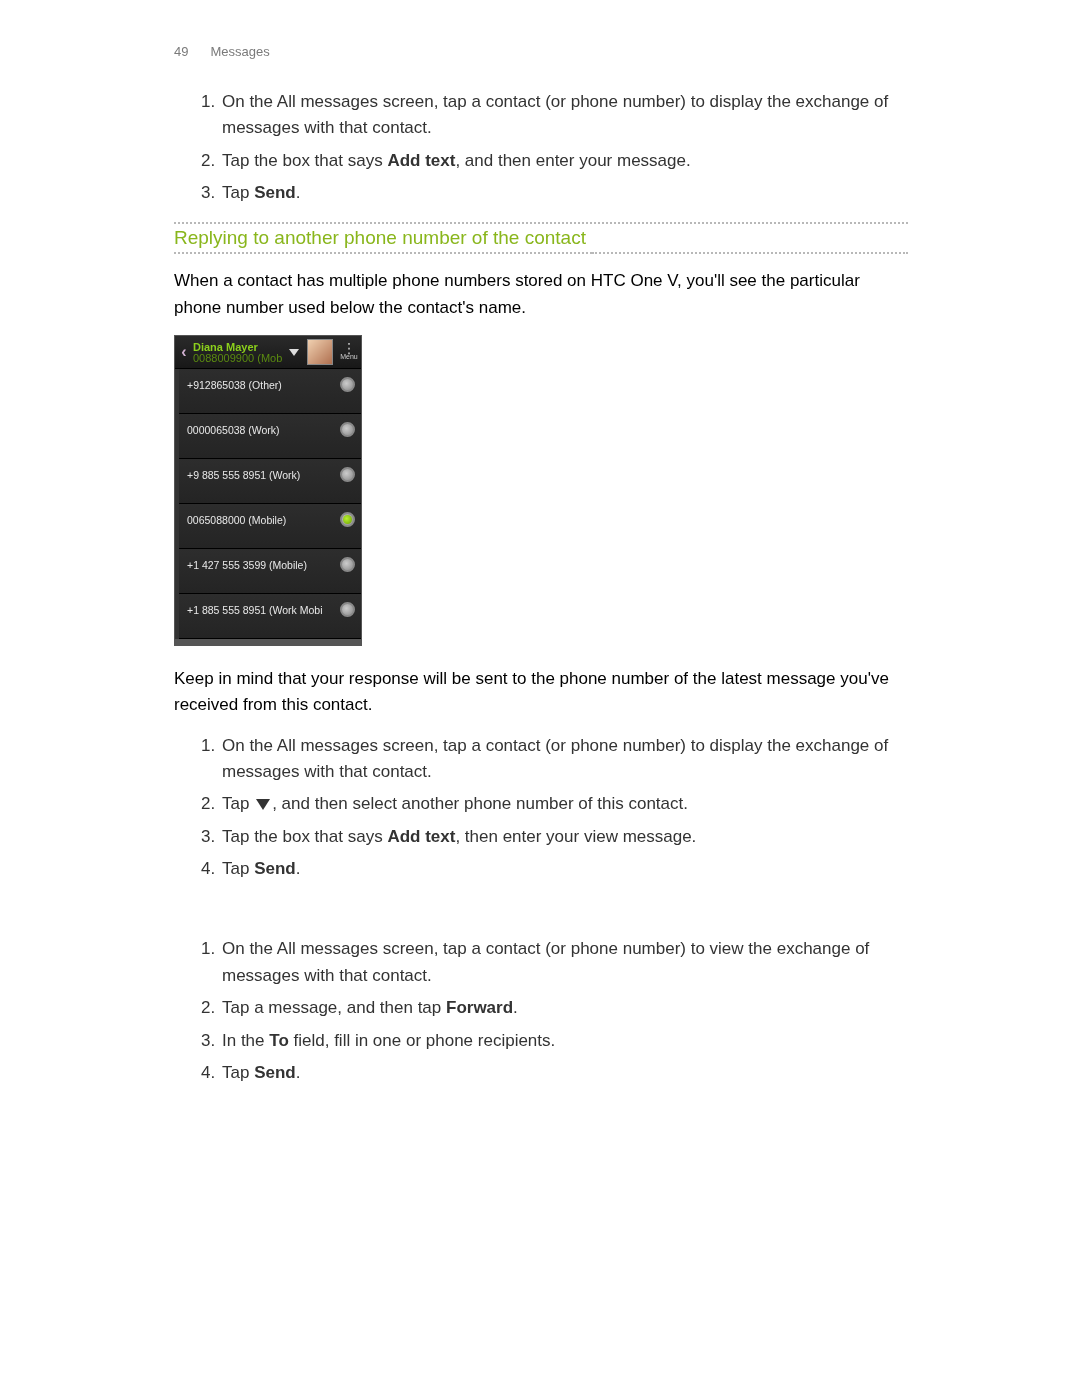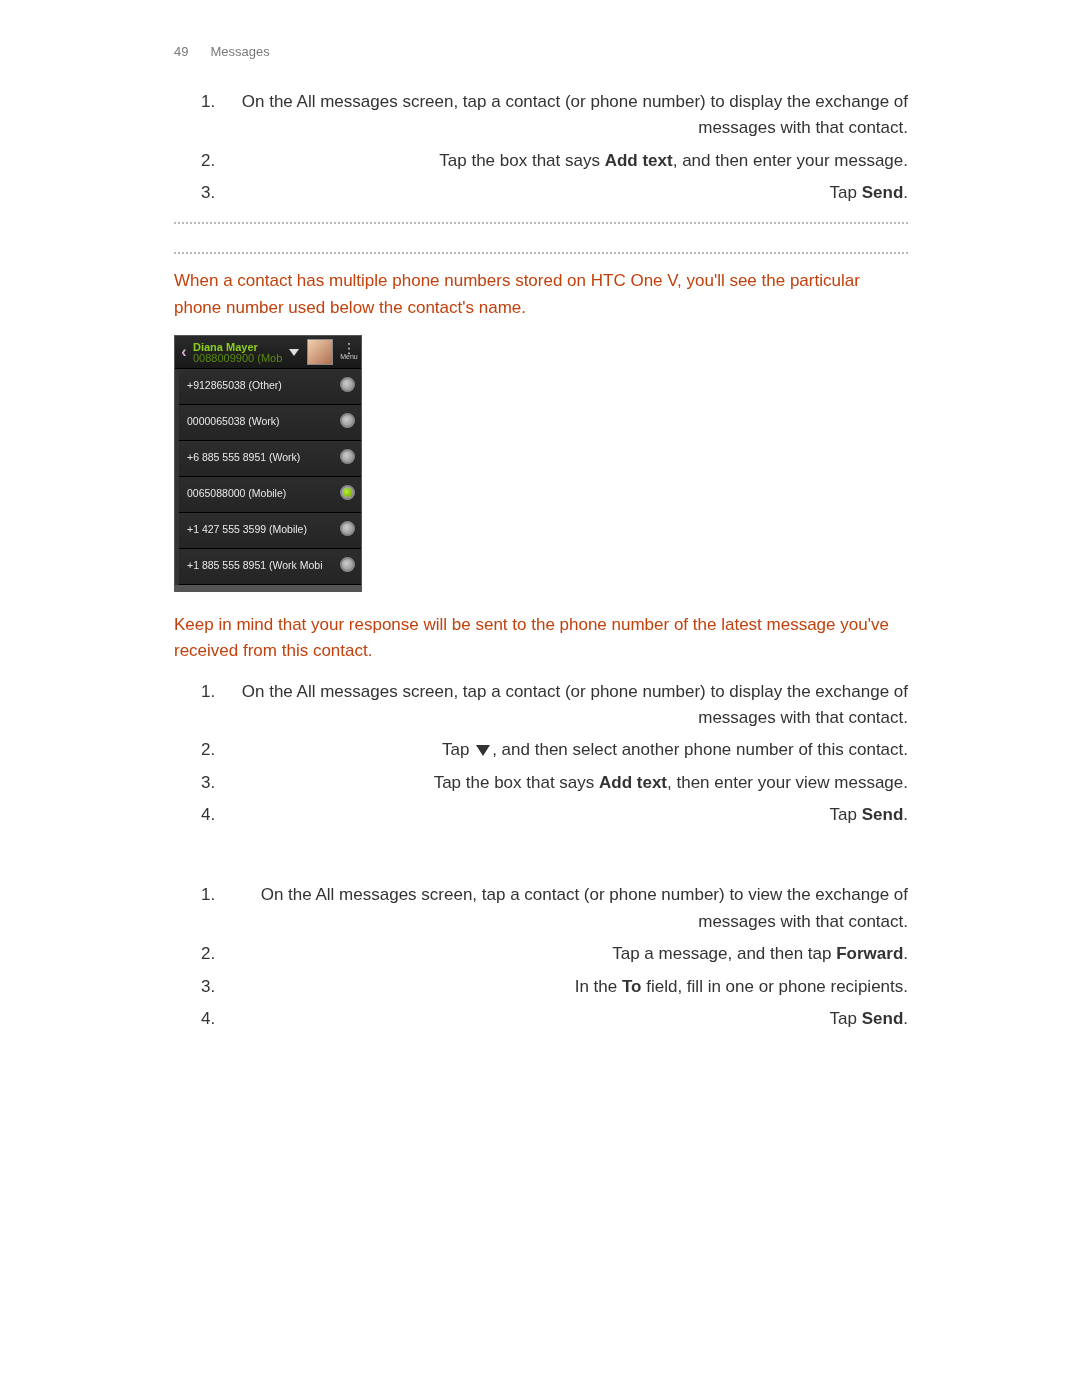--- a/index.html
+++ b/index.html
@@ -34,21 +34,20 @@
   ol.steps {
     margin: 0 0 18px 20px;
     padding: 0 0 0 26px;
     font-size: 17px;
     line-height: 1.55;
     color: #333;
   }
   ol.steps li {
     margin-bottom: 6px;
     padding-left: 2px;
-    text-align: right;
   }
   .bold { font-weight: 600; }
   .subhead-wrap {
     margin-top: -2px;
     margin-bottom: 14px;
   }
   .dotted-top {
     border-top: 2px dotted #b8b8b8;
     height: 0;
   }
@@ -67,21 +66,21 @@
     line-height: 28px;
   }
   .dotted-fill {
     flex: 1;
     border-bottom: 2px dotted #b8b8b8;
     height: 0;
   }
   p.body {
     font-size: 17px;
     line-height: 1.55;
-    color: #c2410c;
+    color: #000000;
     margin: 0 0 14px 0;
   }
   
   .phone {
     width: 186px;
     background: #1a1a1a;
     border: 1px solid #555;
     margin: 0 0 20px 0;
     font-size: 11px;
     color: #ddd;
@@ -143,21 +142,21 @@
   .menu-dots .d { font-size: 14px; letter-spacing: 0; line-height: 6px; }
   .menu-dots .lbl { font-size: 7px; margin-top: 2px; }
   .phone-list {
     border-left: 4px solid #333;
   }
   .num-row {
     display: flex;
     align-items: center;
     justify-content: space-between;
     height: 31px;
-    padding: 0 6px 4px 8px;
+    padding: 0 6px 13px 8px;
     border-bottom: 1px solid #000;
     background: linear-gradient(#2d2d2d, #242424);
     font-size: 10.5px;
     color: #e8e8e8;
   }
   .radio {
     width: 15px;
     height: 15px;
     border-radius: 50%;
     border: 2px solid #888;
@@ -203,20 +202,21 @@
 
   <ol class="steps">
     <li><span>On the All messages screen, tap a contact (or phone number) to display the exchange of messages with that contact.</span></li>
     <li><span>Tap the box that says </span><span class="bold">Add text</span><span>, and then enter your message.</span></li>
     <li><span>Tap </span><span class="bold">Send</span><span>.</span></li>
   </ol>
 
   <div class="subhead-wrap">
     <div class="dotted-top"></div>
     <div class="dotted-row">
+      <div class="subhead">Replying to another phone number of the contact</div>
       <div class="dotted-fill"></div>
     </div>
   </div>
 
   <p class="body">When a contact has multiple phone numbers stored on HTC One V, you'll see the particular phone number used below the contact's name.</p>
 
   <div class="phone">
     <div class="phone-top">
       <div class="back-chev">‹</div>
       <div class="contact-block">
@@ -233,21 +233,21 @@
     <div class="phone-list">
       <div class="num-row">
         <span>+912865038 (Other)</span>
         <span class="radio"></span>
       </div>
       <div class="num-row">
         <span>0000065038 (Work)</span>
         <span class="radio"></span>
       </div>
       <div class="num-row">
-        <span>+6 885 555 8951 (Work)</span>
+        <span>+9 885 555 8951 (Work)</span>
         <span class="radio"></span>
       </div>
       <div class="num-row">
         <span>0065088000 (Mobile)</span>
         <span class="radio selected"></span>
       </div>
       <div class="num-row">
         <span>+1 427 555 3599 (Mobile)</span>
         <span class="radio"></span>
       </div>

